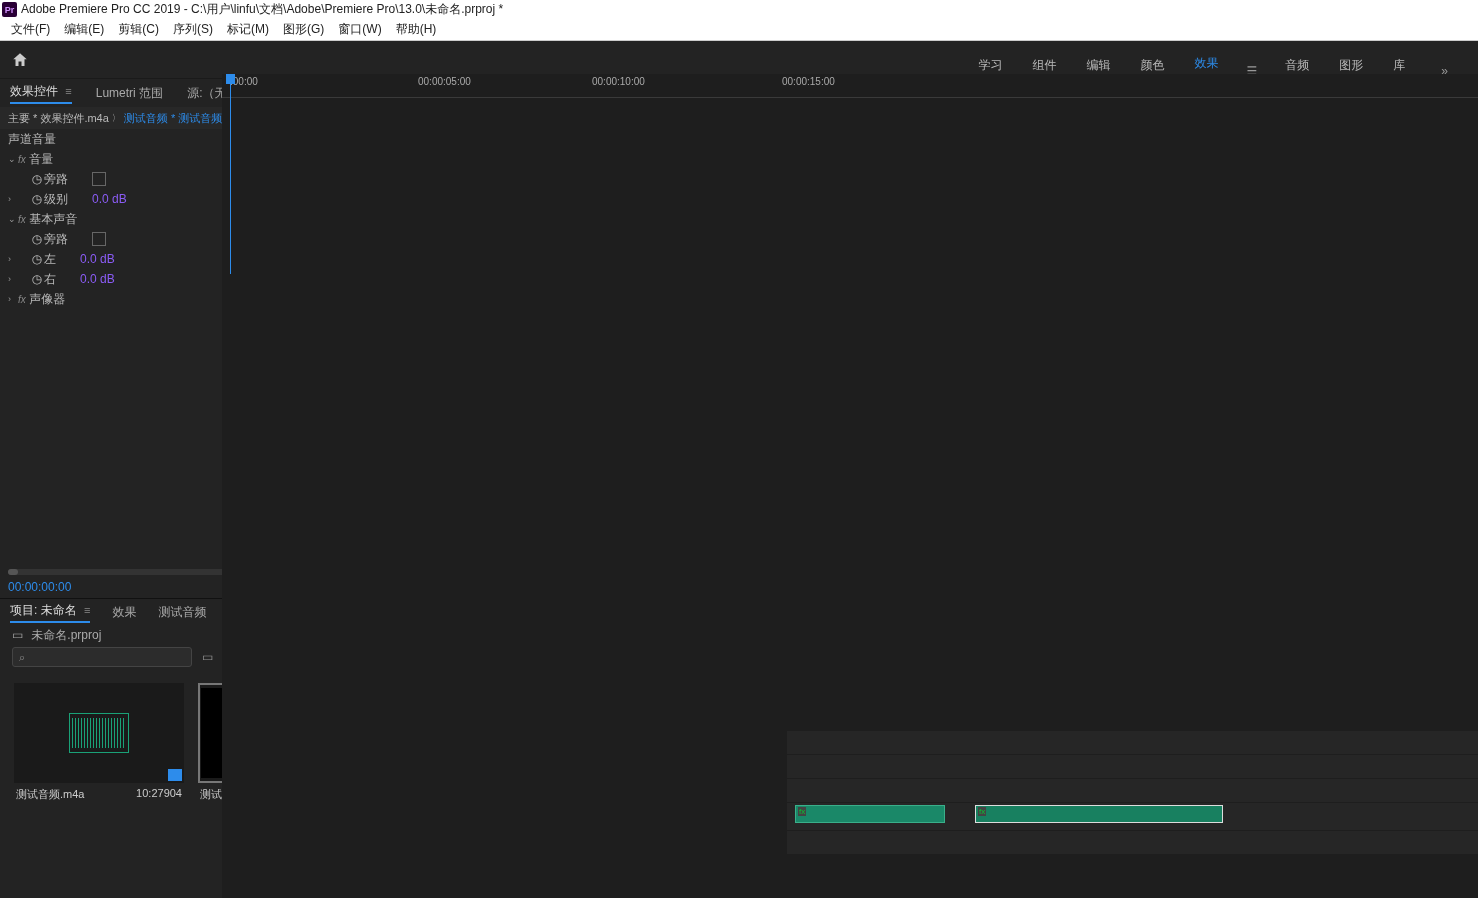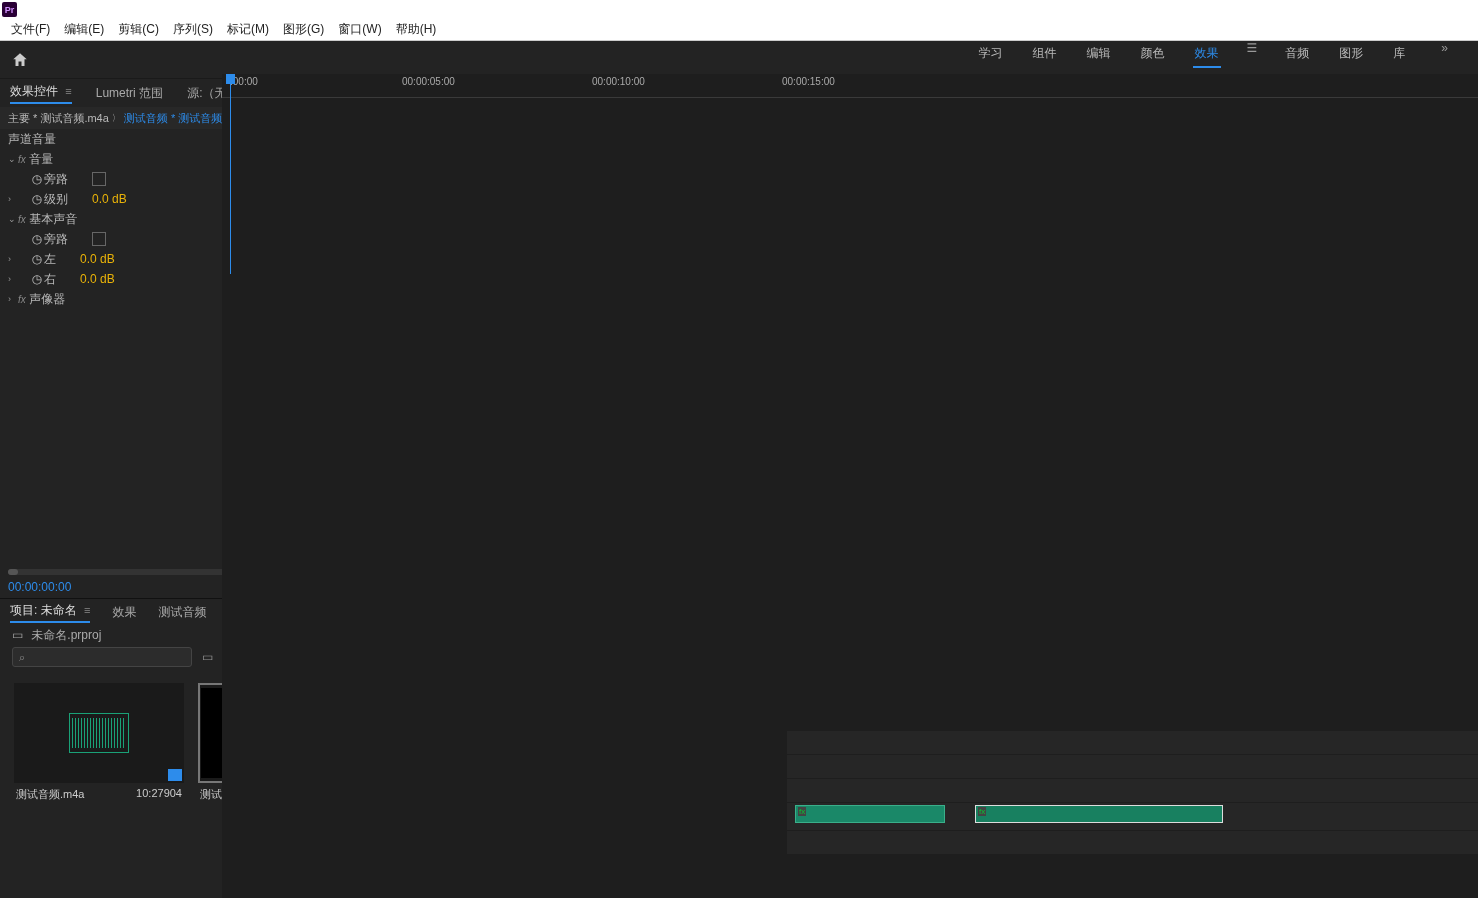--- a/index.html
+++ b/index.html
@@ -8,21 +8,21 @@
 .titlebar { height: 19px; background: #fff; color: #333; display: flex; align-items: center; padding: 0 2px; }
 .titlebar .logo { width: 15px; height: 15px; background: #2a0036; display: flex; align-items: center; justify-content: center; border-radius: 2px; margin-right: 4px; }
 .titlebar .logo span { color: #d291ff; font-size: 9px; font-weight: bold; }
 .titlebar .title-text { font-size: 12px; color: #222; }
 
 .menubar { height: 22px; background: #fff; color: #222; display: flex; align-items: center; padding: 0 4px; border-bottom: 1px solid #ccc; }
 .menubar .mi { padding: 2px 7px; font-size: 12px; cursor: default; }
 
 .workspace-bar { height: 38px; background: #232323; border-bottom: 1px solid #1a1a1a; display: flex; align-items: center; }
 .workspace-bar .home-btn { width: 40px; height: 100%; display: flex; align-items: center; justify-content: center; }
-.workspace-bar .ws-tabs { margin-left: auto; display: flex; gap: 26px; padding-right: 30px; height: 100%; align-items: flex-start; }
+.workspace-bar .ws-tabs { margin-left: auto; display: flex; gap: 26px; padding-right: 30px; height: 100%; align-items: flex-end; }
 .workspace-bar .ws-tab { padding: 4px 2px; cursor: pointer; }
 .workspace-bar .ws-tab.active { color: #2d8ceb; border-bottom: 2px solid #2d8ceb; }
 .workspace-bar .ws-menu { color: #999; }
 .workspace-bar .ovf { margin-left: 8px; color: #999; }
 
 .main-top { height: 520px; display: flex; border-bottom: 1px solid #111; }
 .panel-effect-controls { width: 772px; background: #232323; display: flex; flex-direction: column; border-right: 1px solid #111; }
 .panel-program { flex: 1; background: #232323; display: flex; flex-direction: column; }
 
 .tabstrip { height: 28px; display: flex; align-items: center; padding: 0 8px; gap: 20px; background: #232323; }
@@ -43,21 +43,21 @@
 .ec-cliprow .label { padding-left: 8px; color: #b9b9b9; width: 452px; display: flex; align-items: center; justify-content: space-between; }
 .ec-cliprow .clipbar { height: 18px; background: #36c89b; display: flex; align-items: center; padding-left: 6px; color: #062; font-size: 11px; flex: 1; margin-right: 24px; }
 
 .ec-body { flex: 1; overflow: auto; }
 .ec-row { height: 20px; display: flex; align-items: center; padding-left: 8px; font-size: 12px; }
 .ec-row .arrow { width: 10px; font-size: 9px; color: #999; }
 .ec-row .indent { display: inline-block; }
 .ec-row .fx { font-style: italic; font-size: 10px; color: #888; }
 .ec-row .kf { width: 14px; height: 14px; display: inline-flex; align-items: center; justify-content: center; }
 .ec-row .propname { flex: 0 0 auto; }
-.ec-row .val { color: #eab308; margin-left: 24px; }
+.ec-row .val { color: #8b5cf6; margin-left: 24px; }
 .ec-row .chk { width: 14px; height: 14px; border: 1px solid #666; display: inline-block; margin-left: 24px; }
 .ec-row .reset { margin-left: auto; margin-right: 34px; color: #999; display: flex; align-items: center; gap: 4px; }
 .ec-row .kfnav { margin-right: 6px; display: flex; gap: 1px; font-size: 8px; color: #777; }
 
 .ec-footer { height: 22px; display: flex; align-items: center; padding: 0 8px; }
 .ec-footer .tc { color: #2d8ceb; font-size: 12px; }
 .ec-footer .right { margin-left: auto; display: flex; gap: 8px; color: #999; font-size: 12px; }
 .scroll-thumb { height: 8px; display: flex; align-items: center; margin: 0 440px 0 8px; }
 .scroll-thumb .track { flex: 1; height: 6px; background: #333; border-radius: 3px; display: flex; }
 .scroll-thumb .handle { width: 10px; height: 6px; background: #555; border-radius: 3px; }
@@ -133,20 +133,21 @@
 
 svg { display: block; }
 </style>
 </head>
 <body>
 
 <div class="titlebar">
   <div class="logo">
       <span>Pr</span>
     </div>
+  <div class="title-text">Adobe Premiere Pro CC 2019 - C:\用户\linfu\文档\Adobe\Premiere Pro\13.0\未命名.prproj *</div>
 </div>
 
 <div class="menubar">
   <div class="mi">文件(F)</div>
   <div class="mi">编辑(E)</div>
   <div class="mi">剪辑(C)</div>
   <div class="mi">序列(S)</div>
   <div class="mi">标记(M)</div>
   <div class="mi">图形(G)</div>
   <div class="mi">窗口(W)</div>
@@ -176,21 +177,21 @@
 <div class="main-top">
 
   <div class="panel-effect-controls">
     <div class="tabstrip">
       <div class="tab active"><span>效果控件</span> <span class="panel-menu">≡</span></div>
       <div class="tab">Lumetri 范围</div>
       <div class="tab">源:（无剪辑）</div>
       <div class="tab">音频剪辑混合器: 测试音频</div>
     </div>
     <div class="ec-header">
-      <span class="master">主要 * 测试音频.m4a</span>
+      <span class="master">主要 * 效果控件.m4a</span>
       <span class="chevron">〉</span>
       <span class="child">测试音频 * 测试音频.m4a</span>
       <span class="play-icon">▶</span>
       <span class="time1">:00:05:00</span>
       <span class="time2">00:00:10:00</span>
     </div>
     <div class="ec-cliprow">
       <div class="label">
         <span>声道音量</span>
         <span style="color:#999;font-size:9px;margin-right:8px">▲</span>
@@ -457,21 +458,21 @@
       <span class="opt active">❄</span>
       <span class="opt active">∩</span>
       <span class="opt active">▮▮</span>
       <span class="opt">◆</span>
       <span class="opt">🔧</span>
     </div>
     <div class="tl-body">
       <div class="tl-right" style="position:absolute;left:222px;right:0;top:74px;bottom:0">
         <div class="tl-ruler">
           <span class="mark" style="left:8px">:00:00</span>
-          <span class="mark" style="left:180px">00:00:05:00</span>
+          <span class="mark" style="left:196px">00:00:05:00</span>
           <span class="mark" style="left:370px">00:00:10:00</span>
           <span class="mark" style="left:560px">00:00:15:00</span>
           <div class="playhead"></div>
         </div>
       </div>
       <div style="width:100%;display:flex;flex-direction:column;margin-top:58px">
         <div class="track-row">
           <div class="track-left">
             <span class="lock">🔒</span>
             <span class="tname">V3</span>

